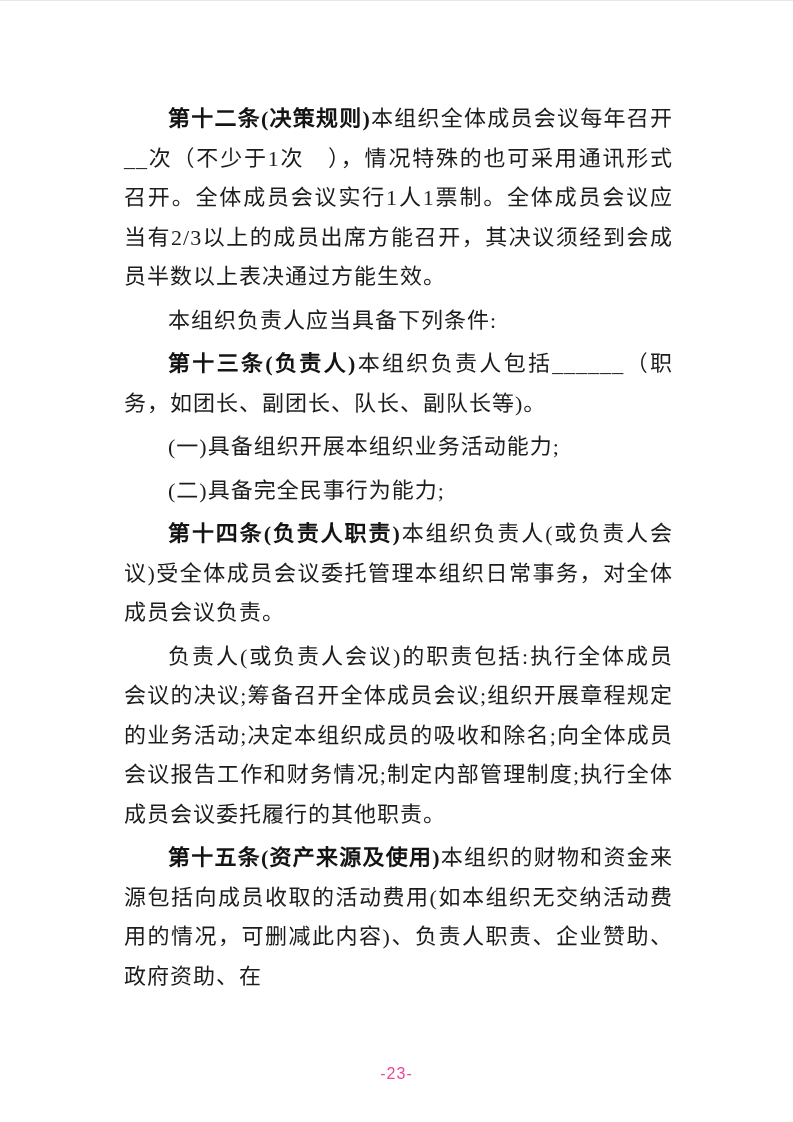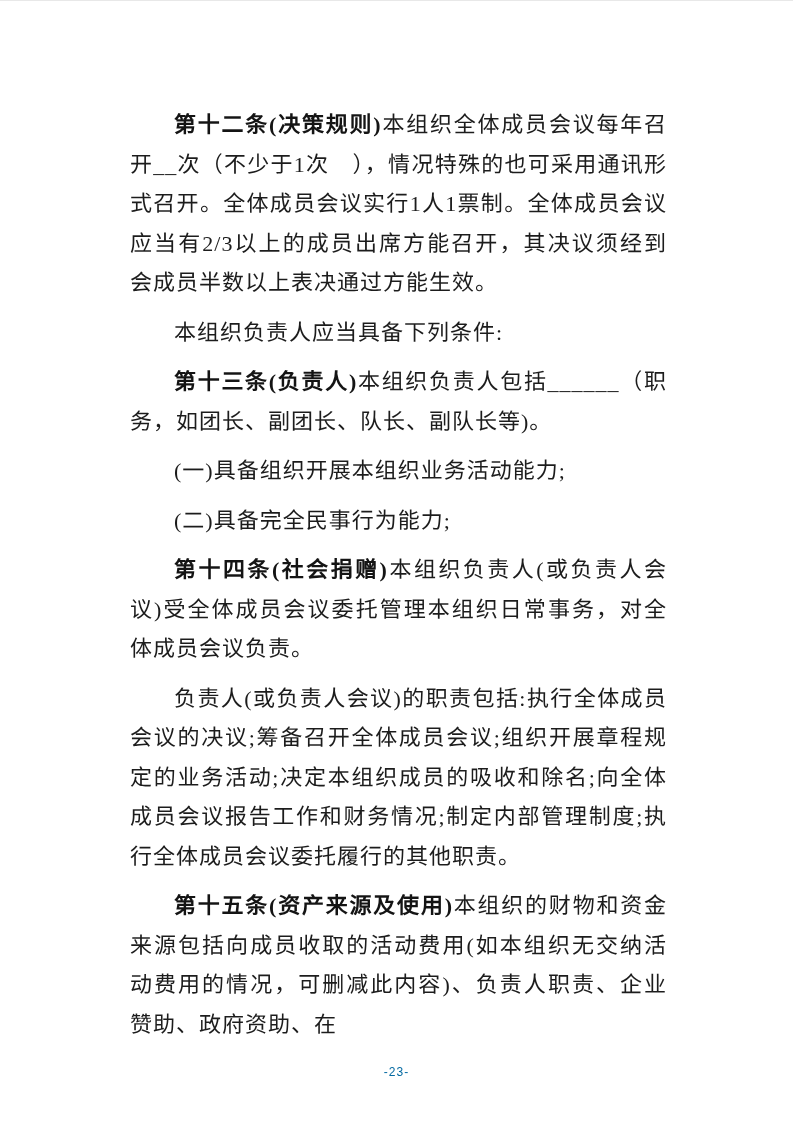--- a/index.html
+++ b/index.html
@@ -22,38 +22,38 @@
     position: absolute;
     left: 120px;
     top: 94px;
     width: 557px;
     font-size: 22px;
     line-height: 39.5px;
     letter-spacing: 1px;
     text-align: justify;
   }
   p.para {
-    margin: 10px;
+    margin: 4px;
     padding: 0;
     text-indent: 2em;
   }
   .term {
     font-weight: 700;
     color: #141414;
   }
   .footer {
     position: absolute;
     left: 0;
     right: 0;
     top: 1064px;
     text-align: center;
     font-family: "Liberation Sans", "DejaVu Sans", sans-serif;
-    font-size: 12px;
+    font-size: 16px;
     letter-spacing: 1px;
-    color: #0369a1;
+    color: #ec4899;
   }
 </style>
 </head>
 <body>
 
 <div class="page">
   <div class="content">
 
     <p class="para"><span class="term">第十二条(决策规则)</span><span>本组织全体成员会议每年召开__次（不少于1次　），情况特殊的也可采用通讯形式召开。全体成员会议实行1人1票制。全体成员会议应当有2/3以上的成员出席方能召开，其决议须经到会成员半数以上表决通过方能生效。</span></p>
 
@@ -61,21 +61,21 @@
 
     <p class="para"><span class="term">第十三条(负责人)</span><span>本组织负责人包括______（职务，如团长、副团长、队长、副队长等)。</span></p>
 
     <p class="para"><span>(一)具备组织开展本组织业务活动能力;</span></p>
 
     <p class="para"><span>(二)具备完全民事行为能力;</span></p>
 
 
 
 
-    <p class="para"><span class="term">第十四条(社会捐赠)</span><span>本组织负责人(或负责人会议)受全体成员会议委托管理本组织日常事务，对全体成员会议负责。</span></p>
+    <p class="para"><span class="term">第十四条(负责人职责)</span><span>本组织负责人(或负责人会议)受全体成员会议委托管理本组织日常事务，对全体成员会议负责。</span></p>
 
     <p class="para"><span>负责人(或负责人会议)的职责包括:执行全体成员会议的决议;筹备召开全体成员会议;组织开展章程规定的业务活动;决定本组织成员的吸收和除名;向全体成员会议报告工作和财务情况;制定内部管理制度;执行全体成员会议委托履行的其他职责。</span></p>
 
     <p class="para"><span class="term">第十五条(资产来源及使用)</span><span>本组织的财物和资金来源包括向成员收取的活动费用(如本组织无交纳活动费用的情况，可删减此内容)、负责人职责、企业赞助、政府资助、在</span></p>
 
   </div>
 
   <div class="footer">-23-</div>
 </div>
 

